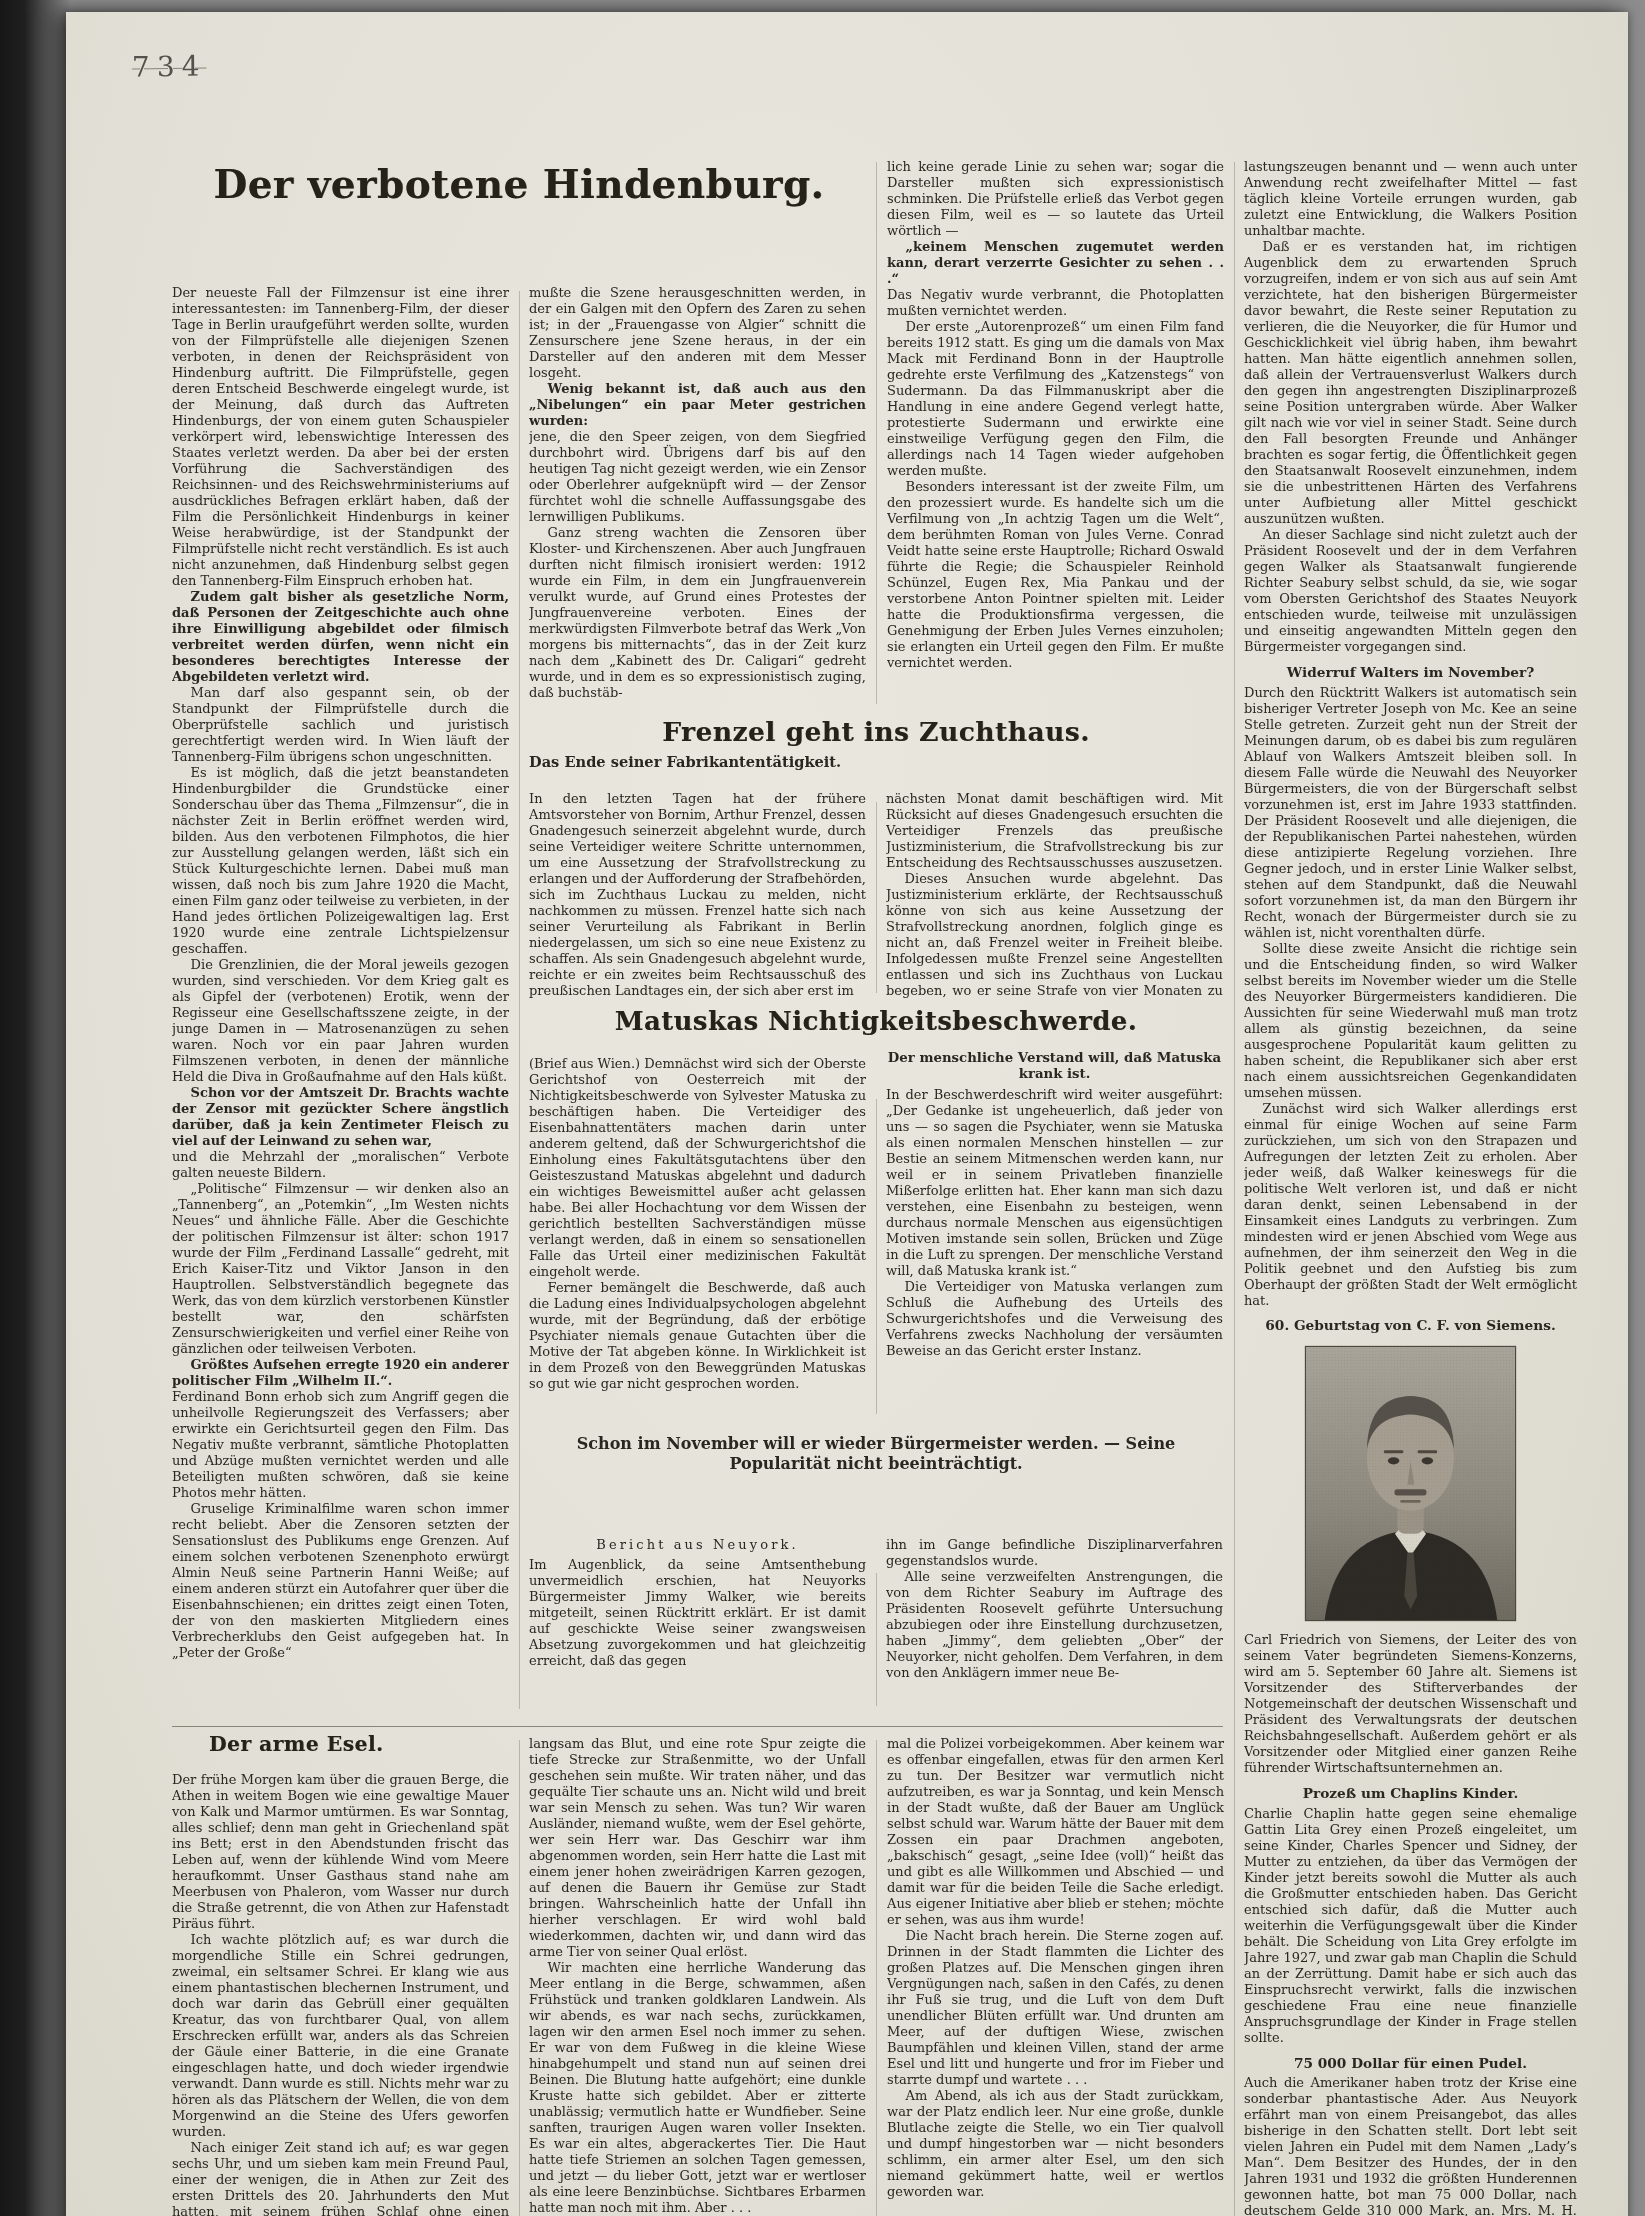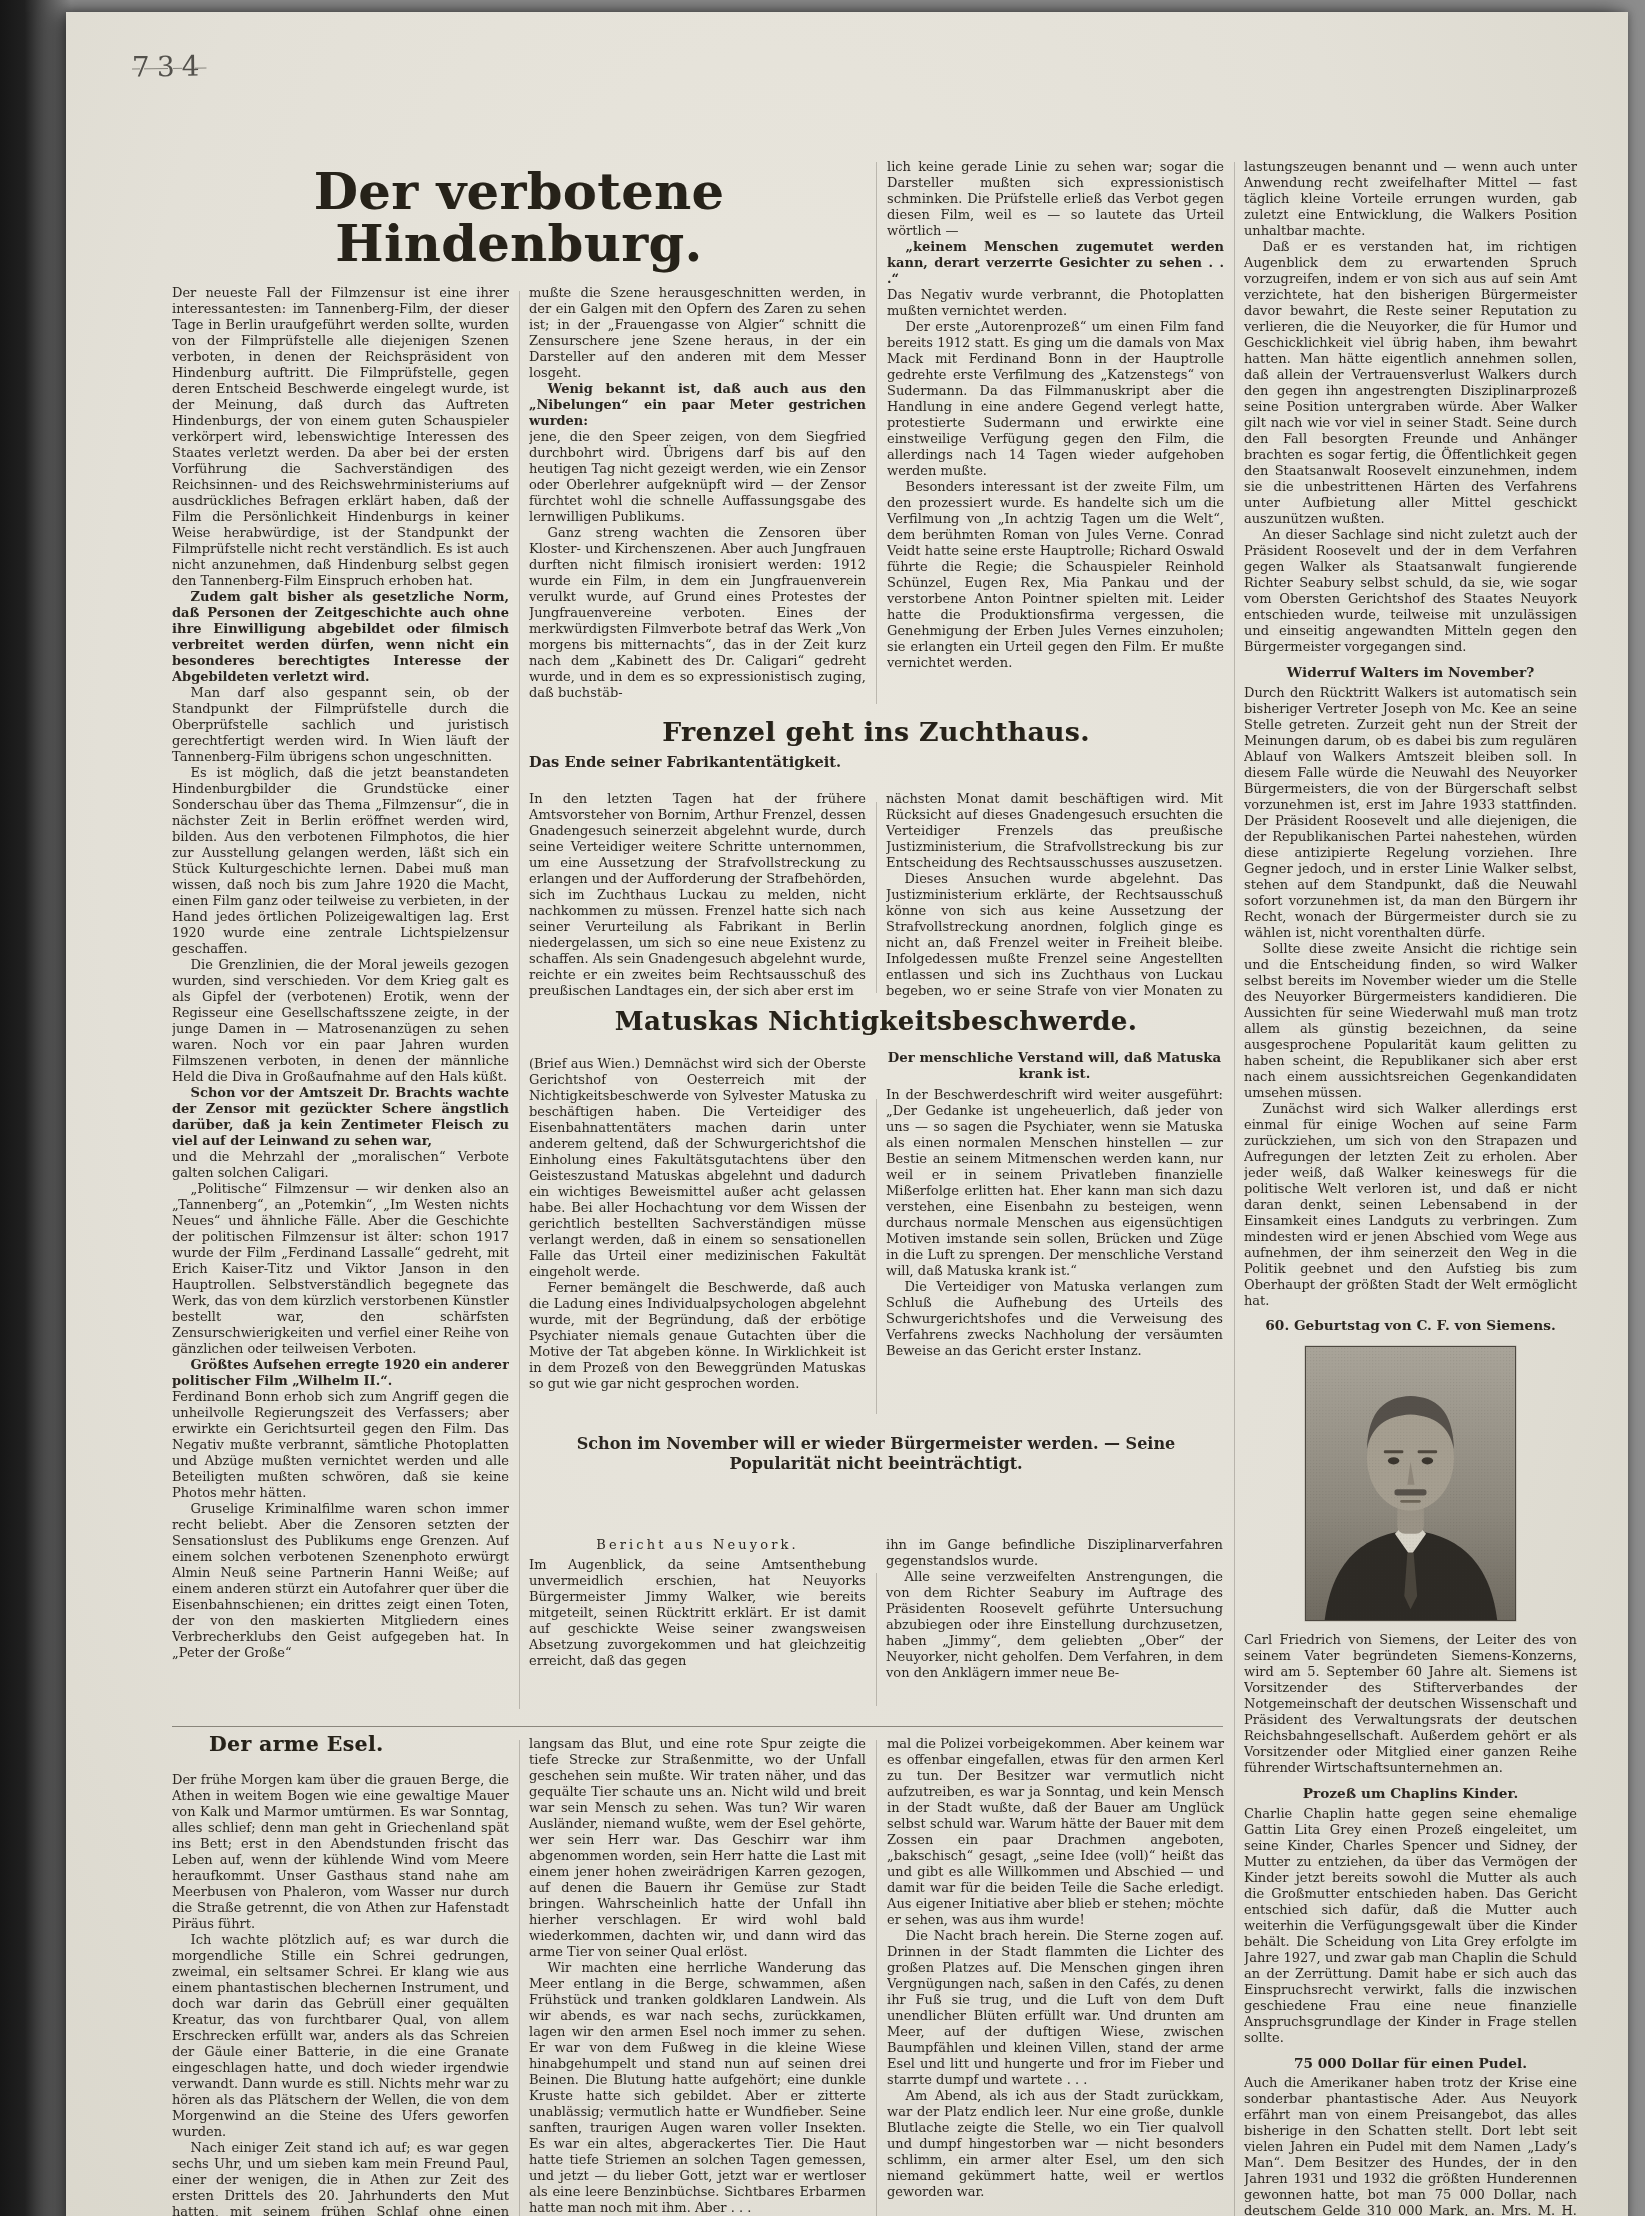--- a/index.html
+++ b/index.html
@@ -26,21 +26,21 @@
   .txt p.bold { font-weight:700; }
   .txt p.head { text-align:center; font-weight:700; text-indent:0; font-size:13.7px; margin:8.9px 0 4.4px; }
   .txt p.boldcenter { text-align:center; font-weight:700; text-indent:0; font-size:13.3px; margin:0 0 5.3px; }
   .txt p.byline { text-align:center; text-indent:0; letter-spacing:3.1px; margin-bottom:4.4px; }
 
   .art-header { text-align:center; }
   h1.blackletter, h2.blackletter { font-weight:700; color:#262219;
     text-shadow:0.4px 0.4px 0 rgba(40,35,28,.35); letter-spacing:0.4px; }
 
   #hind-header { left:0; top:7px; width:694px; position:absolute; }
-  #hind-header h1 { font-size:51px; line-height:1.02;text-align:center; }
+  #hind-header h1 { font-size:39px; line-height:1.02;text-align:center; }
   #hind-header .deck { font-size:16.4px; font-weight:700; line-height:1.24; max-width:576px; margin:9.8px auto 0; }
 
   #hind-col1 { left:0;     top:127px; width:337px; height:1430px; }
   #hind-col2 { left:357px; top:127px; width:337px; height:423px; }
   #col3-top  { left:715px; top:1.8px;  width:337px; height:548px; }
 
   #frenzel { left:357px; top:558px; width:694px; height:287px; position:absolute; }
   #frenzel h2 { font-size:26.6px; text-align:center; }
   #frenzel .sub { font-size:14.6px; font-weight:700; text-align:left; margin-top:6.2px; }
   #frenzel-a { left:0;     top:75px; width:337px; height:209px; }
@@ -105,21 +105,21 @@
       </header>
 
       <section id="hind-col1" class="colblock txt">
 
       <p class="noindent">Der neueste Fall der Filmzensur ist eine ihrer interessantesten: im Tannenberg-Film, der dieser Tage in Berlin uraufgeführt werden sollte, wurden von der Filmprüfstelle alle diejenigen Szenen verboten, in denen der Reichspräsident von Hindenburg auftritt. Die Filmprüfstelle, gegen deren Entscheid Beschwerde eingelegt wurde, ist der Meinung, daß durch das Auftreten Hindenburgs, der von einem guten Schauspieler verkörpert wird, lebenswichtige Interessen des Staates verletzt werden. Da aber bei der ersten Vorführung die Sachverständigen des Reichsinnen- und des Reichswehrministeriums auf ausdrückliches Befragen erklärt haben, daß der Film die Persönlichkeit Hindenburgs in keiner Weise herabwürdige, ist der Standpunkt der Filmprüfstelle nicht recht verständlich. Es ist auch nicht anzunehmen, daß Hindenburg selbst gegen den Tannenberg-Film Einspruch erhoben hat.</p>
           <p class="bold">Zudem galt bisher als gesetzliche Norm, daß Personen der Zeitgeschichte auch ohne ihre Einwilligung abgebildet oder filmisch verbreitet werden dürfen, wenn nicht ein besonderes berechtigtes Interesse der Abgebildeten verletzt wird.</p>
           <p>Man darf also gespannt sein, ob der Standpunkt der Filmprüfstelle durch die Oberprüfstelle sachlich und juristisch gerechtfertigt werden wird. In Wien läuft der Tannenberg-Film übrigens schon ungeschnitten.</p>
           <p>Es ist möglich, daß die jetzt beanstandeten Hindenburgbilder die Grundstücke einer Sonderschau über das Thema „Filmzensur“, die in nächster Zeit in Berlin eröffnet werden wird, bilden. Aus den verbotenen Filmphotos, die hier zur Ausstellung gelangen werden, läßt sich ein Stück Kulturgeschichte lernen. Dabei muß man wissen, daß noch bis zum Jahre 1920 die Macht, einen Film ganz oder teilweise zu verbieten, in der Hand jedes örtlichen Polizeigewaltigen lag. Erst 1920 wurde eine zentrale Lichtspielzensur geschaffen.</p>
           <p>Die Grenzlinien, die der Moral jeweils gezogen wurden, sind verschieden. Vor dem Krieg galt es als Gipfel der (verbotenen) Erotik, wenn der Regisseur eine Gesellschaftsszene zeigte, in der junge Damen in — Matrosenanzügen zu sehen waren. Noch vor ein paar Jahren wurden Filmszenen verboten, in denen der männliche Held die Diva in Großaufnahme auf den Hals küßt.</p>
           <p class="bold">Schon vor der Amtszeit Dr. Brachts wachte der Zensor mit gezückter Schere ängstlich darüber, daß ja kein Zentimeter Fleisch zu viel auf der Leinwand zu sehen war,</p>
-          <p class="noindent">und die Mehrzahl der „moralischen“ Verbote galten solchen Caligari.</p>
+          <p class="noindent">und die Mehrzahl der „moralischen“ Verbote galten neueste Bildern.</p>
           <p>„Politische“ Filmzensur — wir denken also an „Tannenberg“, an „Potemkin“, „Im Westen nichts Neues“ und ähnliche Fälle. Aber die Geschichte der politischen Filmzensur ist älter: schon 1917 wurde der Film „Ferdinand Lassalle“ gedreht, mit Erich Kaiser-Titz und Viktor Janson in den Hauptrollen. Selbstverständlich begegnete das Werk, das von dem kürzlich verstorbenen Künstler bestellt war, den schärfsten Zensurschwierigkeiten und verfiel einer Reihe von gänzlichen oder teilweisen Verboten.</p>
           <p class="bold">Größtes Aufsehen erregte 1920 ein anderer politischer Film „Wilhelm II.“.</p>
           <p class="noindent">Ferdinand Bonn erhob sich zum Angriff gegen die unheilvolle Regierungszeit des Verfassers; aber erwirkte ein Gerichtsurteil gegen den Film. Das Negativ mußte verbrannt, sämtliche Photoplatten und Abzüge mußten vernichtet werden und alle Beteiligten mußten schwören, daß sie keine Photos mehr hätten.</p>
           <p>Gruselige Kriminalfilme waren schon immer recht beliebt. Aber die Zensoren setzten der Sensationslust des Publikums enge Grenzen. Auf einem solchen verbotenen Szenenphoto erwürgt Almin Neuß seine Partnerin Hanni Weiße; auf einem anderen stürzt ein Autofahrer quer über die Eisenbahnschienen; ein drittes zeigt einen Toten, der von den maskierten Mitgliedern eines Verbrecherklubs den Geist aufgegeben hat. In „Peter der Große“</p>
         </section>
 
       <section id="hind-col2" class="colblock txt">
 
       <p class="noindent">mußte die Szene herausgeschnitten werden, in der ein Galgen mit den Opfern des Zaren zu sehen ist; in der „Frauengasse von Algier“ schnitt die Zensurschere jene Szene heraus, in der ein Darsteller auf den anderen mit dem Messer losgeht.</p>
           <p class="bold">Wenig bekannt ist, daß auch aus den „Nibelungen“ ein paar Meter gestrichen wurden:</p>

